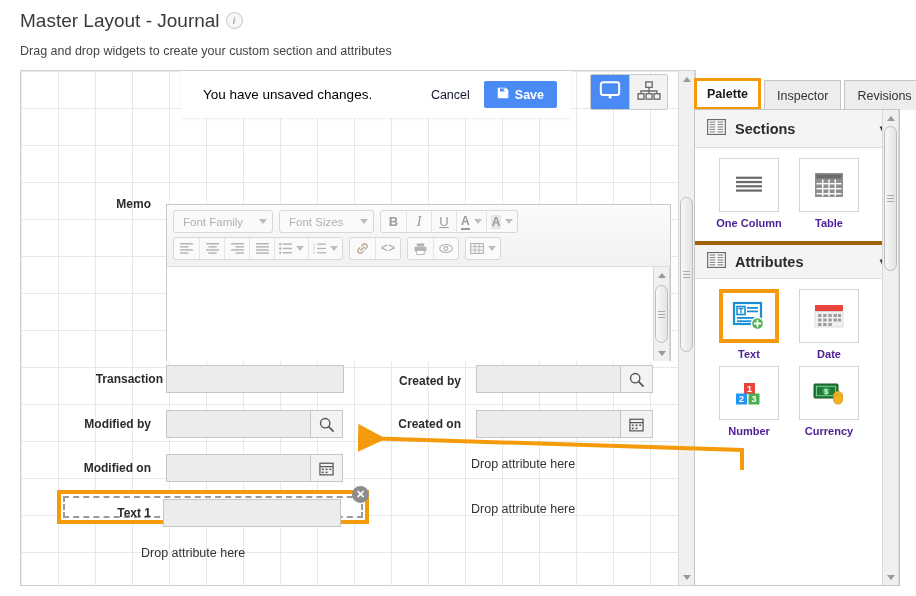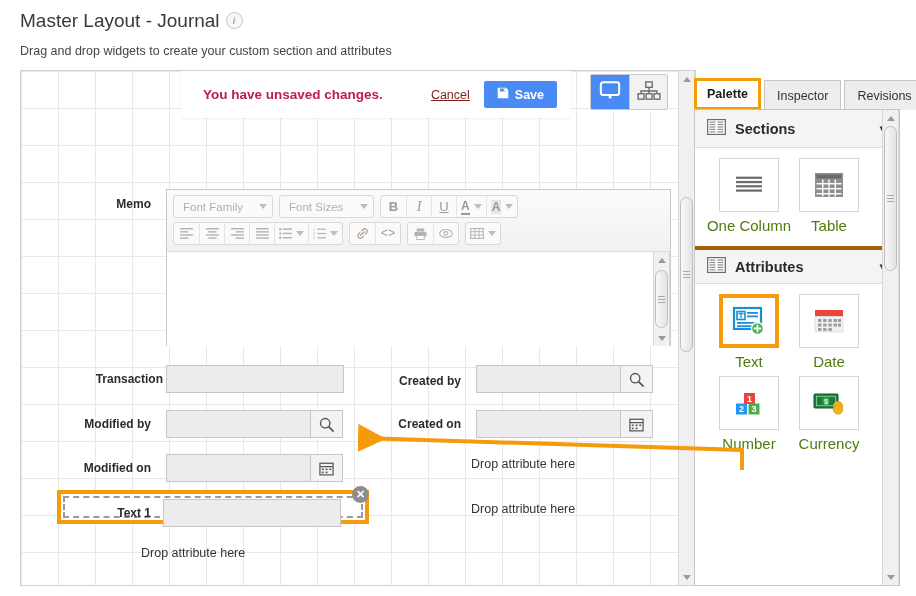--- a/index.html
+++ b/index.html
@@ -49,25 +49,25 @@
   
   #unsaved-banner {
     position: absolute; left: 160px; top: 0px;
     width: 390px; height: 47px;
     background: #ffffff;
     display: flex; align-items: center; justify-content: flex-end;
     padding-right: 14px; gap: 14px;
     box-shadow: 0 1px 2px rgba(0,0,0,0.07);
   }
   #unsaved-text {
-    color: #be185d; font-size: 13.5px; font-weight: bold;
+    color: #000000; font-size: 13.5px; font-weight: normal;
     margin-right: auto; padding-left: 22px;
   }
   #cancel-link {
-    color: #7f1d1d; font-size: 12.5px; text-decoration: underline;
+    color: #0f172a; font-size: 12.5px; 
     cursor: pointer;
   }
   #save-button {
     background: #4a8af4; color: #fff; border: none; border-radius: 2px;
     height: 27px; padding: 0 13px; font-size: 12.5px; font-weight: bold;
     font-family: "Liberation Sans", sans-serif;
     display: inline-flex; align-items: center; gap: 6px; cursor: pointer;
   }
 
   
@@ -98,21 +98,21 @@
     display: flex; align-items: center; justify-content: center;
     cursor: pointer;
   }
   .drop-hint {
     position: absolute; font-size: 12.5px; color: #333;
   }
 
   
   #memo-label { left: 52px; top: 126px; width: 78px; }
   #memo-editor {
-    position: absolute; left: 145px; top: 118px;
+    position: absolute; left: 145px; top: 133px;
     width: 505px; height: 157px;
     border: 1px solid #c9c9c9; background: #fff;
   }
   #memo-toolbar {
     height: 62px; background: linear-gradient(#fbfbfb, #f1f1f1);
     border-bottom: 1px solid #dcdcdc;
     padding: 5px 6px; display: flex; flex-direction: column; gap: 4px;
   }
   .tb-row { display: flex; align-items: center; gap: 6px; height: 23px; }
   .tb-group {
@@ -222,21 +222,21 @@
   .widget {
     width: 80px; display: flex; flex-direction: column; align-items: center;
     margin-bottom: 6px; cursor: pointer;
   }
   .widget-tile {
     width: 60px; height: 54px; border: 1px solid #d5d5d5; background: #fff;
     display: flex; align-items: center; justify-content: center;
   }
   .widget.selected .widget-tile { border: 4px solid #f59b0b; }
   .widget-label {
-    font-size: 15px; font-weight: normal; color: #4d7c0f;
+    font-size: 11px; font-weight: bold; color: #4c1d95;
     margin-top: 5px; white-space: nowrap;
   }
 
   
   #arrow-overlay {
     position: absolute; left: 0; top: 0; width: 916px; height: 596px;
     pointer-events: none; z-index: 40;
   }
 </style>
 </head>

